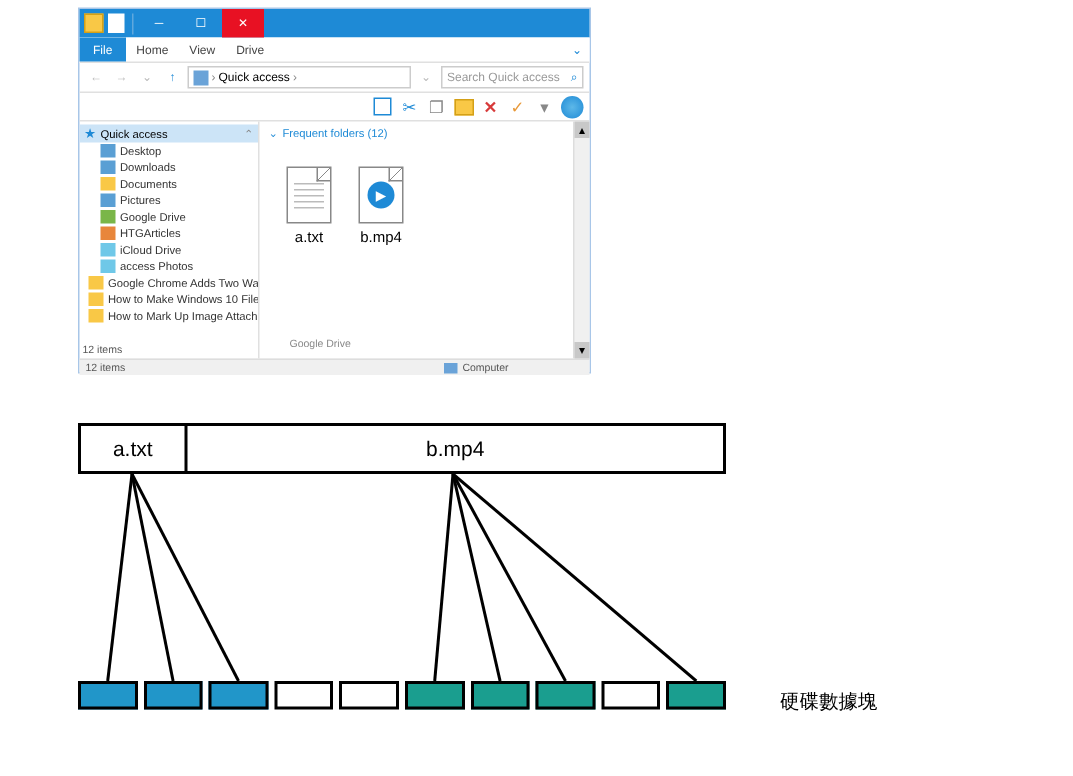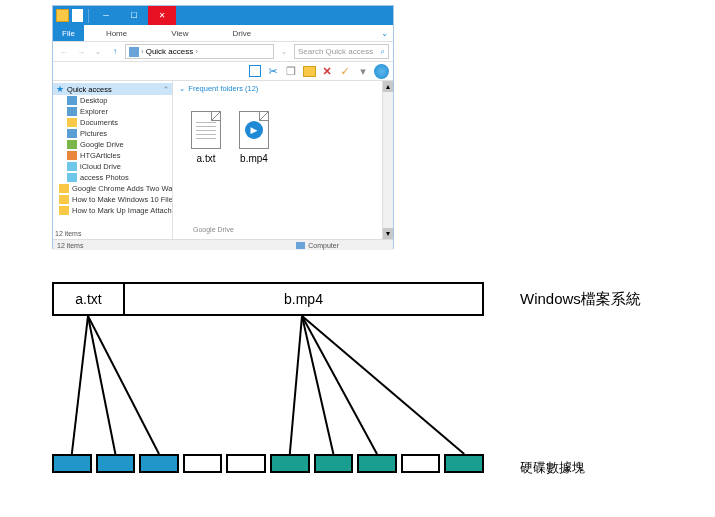--- a/index.html
+++ b/index.html
@@ -7,21 +7,21 @@
 .explorer{position:absolute;left:52px;top:5px;width:342px;height:244px;border:1px solid #a8c6e8;background:#fff;font-size:8px}
 .titlebar{height:19px;background:#1e8ad6;display:flex;align-items:center;color:#fff}
 .titlebar .tb-ico{width:13px;height:13px;background:#f9c846;margin:0 3px;border:1px solid #d4a017}
 .titlebar .tb-doc{width:11px;height:13px;background:#fff;margin-right:2px}
 .titlebar .tb-sep{width:1px;height:14px;background:#5fa8dd;margin:0 3px}
 .titlebar .title{flex:1;padding-left:4px}
 .titlebar .wbtn{width:28px;height:19px;display:flex;align-items:center;justify-content:center;cursor:pointer}
 .titlebar .wbtn:last-child{background:#e81123}
 .ribbon{height:17px;background:#fff;display:flex;align-items:center;border-bottom:1px solid #e0e0e0}
 .ribbon .file-tab{background:#1e8ad6;color:#fff;padding:3px 9px;height:100%;display:flex;align-items:center}
-.ribbon .tab{padding:3px 22px;color:#444;cursor:pointer}
+.ribbon .tab{padding:3px 7px;color:#444;cursor:pointer}
 .ribbon .expand{margin-left:auto;margin-right:5px;color:#1e8ad6;cursor:pointer}
 .addr{height:20px;display:flex;align-items:center;padding:2px 4px;gap:3px;border-bottom:1px solid #e0e0e0}
 .addr .navbtn{width:14px;height:14px;border-radius:50%;display:flex;align-items:center;justify-content:center;cursor:pointer}
 .addr .navbtn.dis{color:#bbb}
 .addr .navbtn.blue{color:#1e8ad6}
 .addr .crumb{flex:1;border:1px solid #ccc;height:15px;display:flex;align-items:center;padding:0 3px;gap:2px}
 .addr .crumb .ci{width:10px;height:10px;background:#6aa3d8}
 .addr .search{width:95px;border:1px solid #ccc;height:15px;padding:0 3px;color:#999;display:flex;align-items:center;gap:3px}
 .addr .search .mag{color:#1e8ad6}
 .toolbar{height:19px;display:flex;align-items:center;justify-content:flex-end;padding:0 4px;gap:4px;border-bottom:1px solid #e0e0e0}
@@ -133,21 +133,21 @@
       </div>
       <div id="nav-items">
           <div class="item">
             <span style="width:8px"></span>
             <div class="ni f-b"></div>
             <span>Desktop</span>
           </div>
           <div class="item">
             <span style="width:8px"></span>
             <div class="ni f-b"></div>
-            <span>Explorer</span>
+            <span>Downloads</span>
           </div>
           <div class="item">
             <span style="width:8px"></span>
             <div class="ni f-y"></div>
             <span>Documents</span>
           </div>
           <div class="item">
             <span style="width:8px"></span>
             <div class="ni f-b"></div>
             <span>Pictures</span>
@@ -219,21 +219,20 @@
       <span>Computer</span>
     </span>
   </div>
 </div>
 
 <div class="diagram">
   <div class="fs-bar">
     <div class="fs-cell a">a.txt</div>
     <div class="fs-cell b">b.mp4</div>
   </div>
-  <div class="fs-label">Windows檔案系統</div>
   <svg class="lines" id="lines">
       <line x1="36" y1="0" x2="19.8" y2="138"></line>
       <line x1="36" y1="0" x2="63.400000000000006" y2="138"></line>
       <line x1="36" y1="0" x2="107" y2="138"></line>
       <line x1="250" y1="0" x2="237.8" y2="138"></line>
       <line x1="250" y1="0" x2="281.40000000000003" y2="138"></line>
       <line x1="250" y1="0" x2="325" y2="138"></line>
       <line x1="250" y1="0" x2="412.20000000000005" y2="138"></line>
     </svg>
   <div class="blocks" id="blocks">

